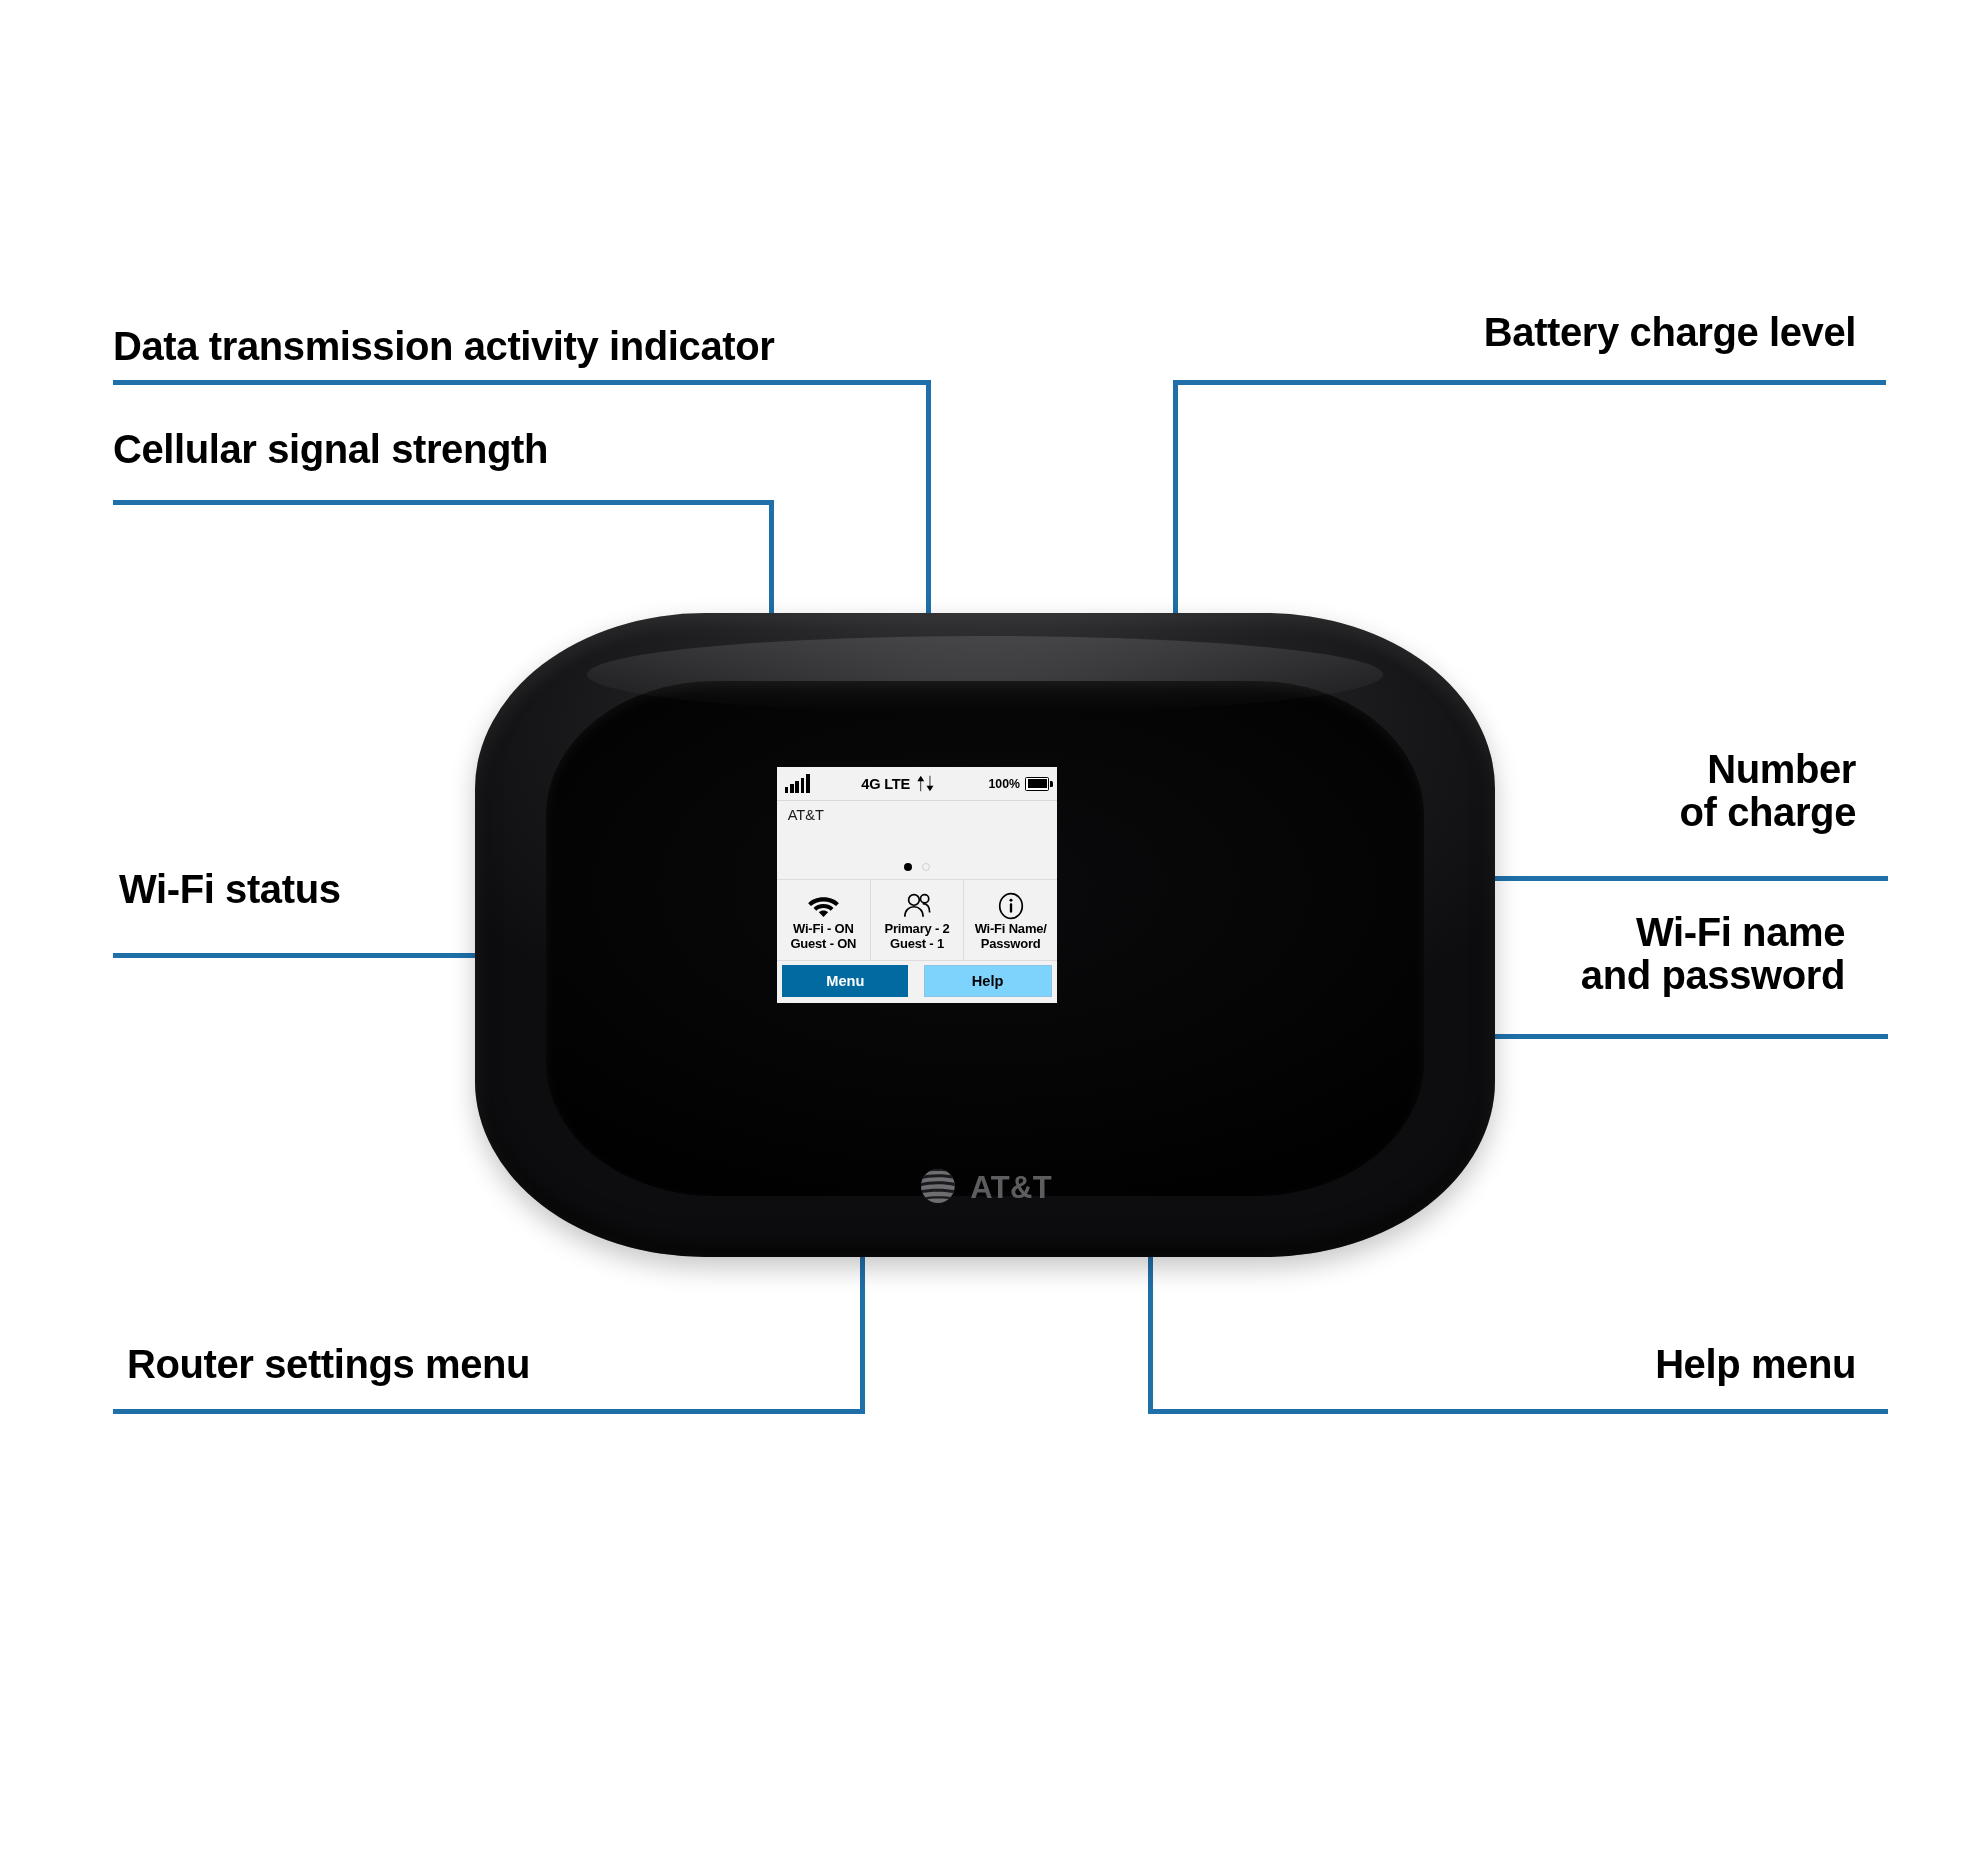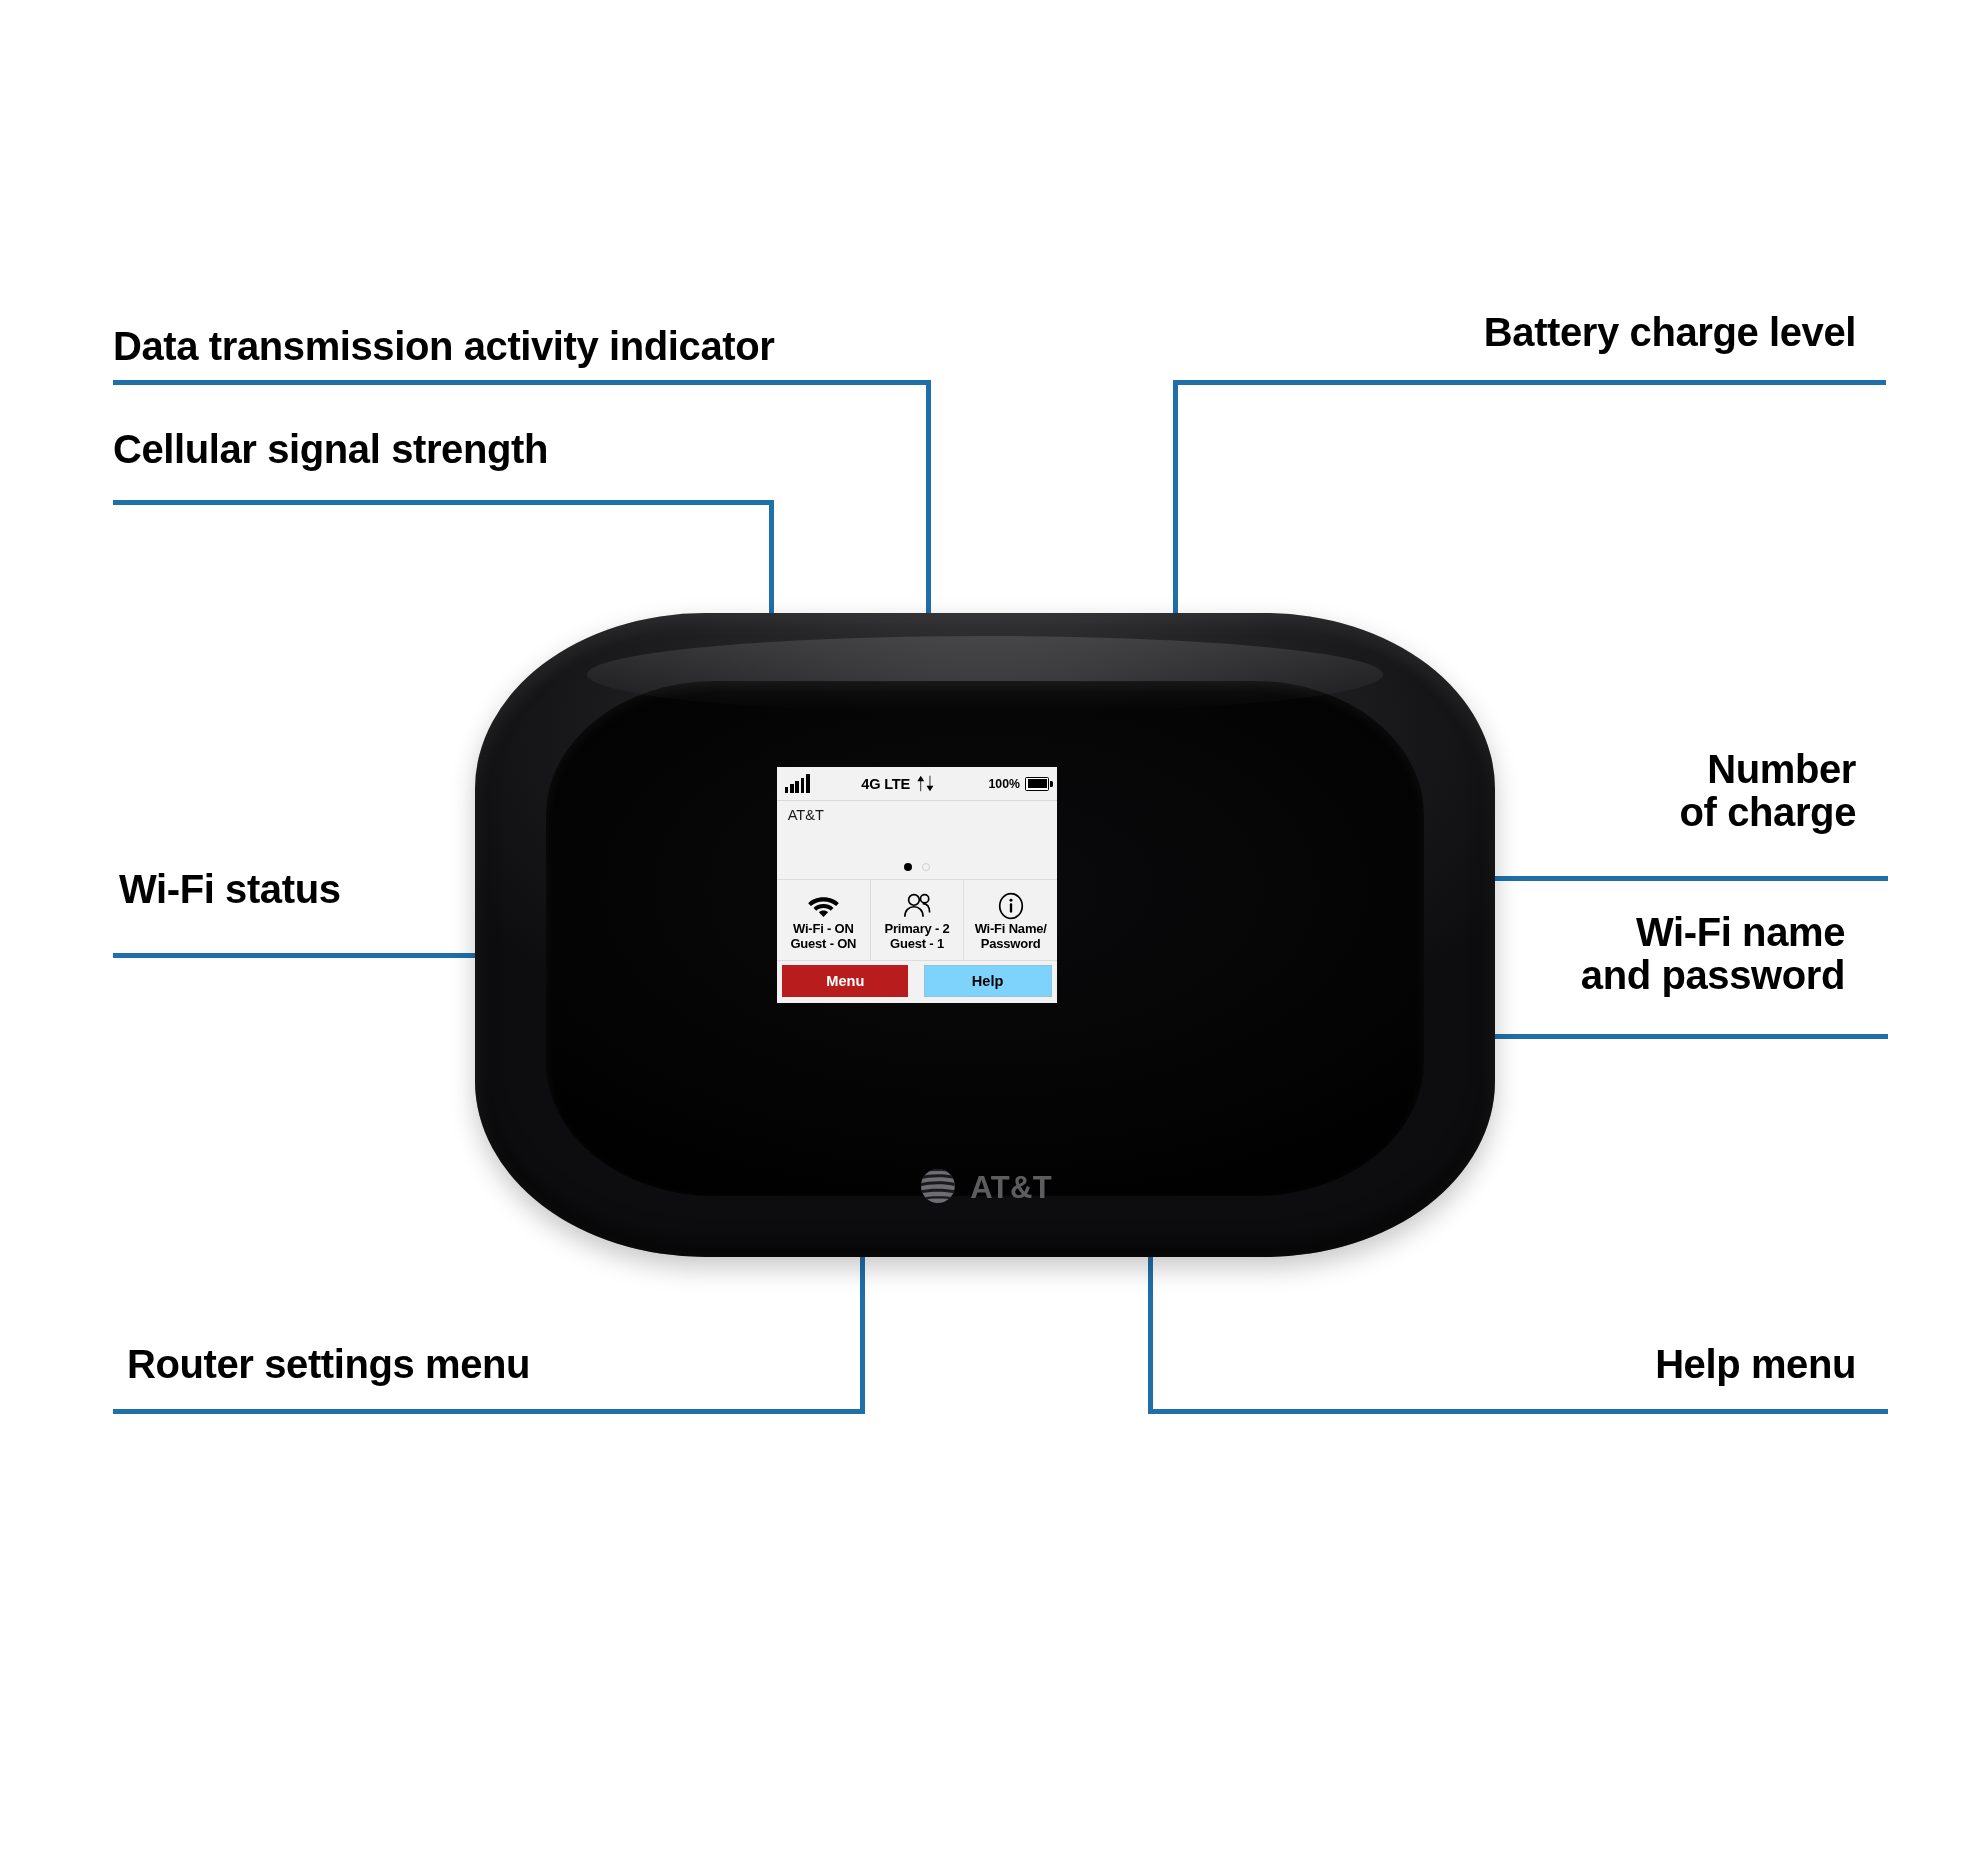--- a/index.html
+++ b/index.html
@@ -249,21 +249,21 @@
     height: 100%;
     display: flex;
     align-items: center;
     justify-content: center;
     font-size: 14.6px;
     font-weight: bold;
     box-sizing: border-box;
     font-family: "Liberation Sans", sans-serif;
   }
   #menu-button {
-    background: #b91c1c;
+    background: #0369a1;
     color: #ffffff;
     border: none;
   }
   #help-button {
     background: #7dd3fc;
     color: #000000;
     border: 1.5px solid #8dc3e5;
   }
 </style>
 </head>

